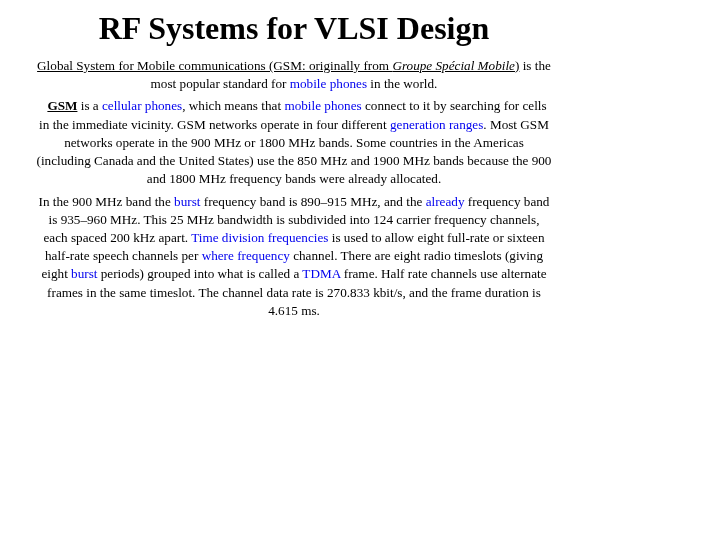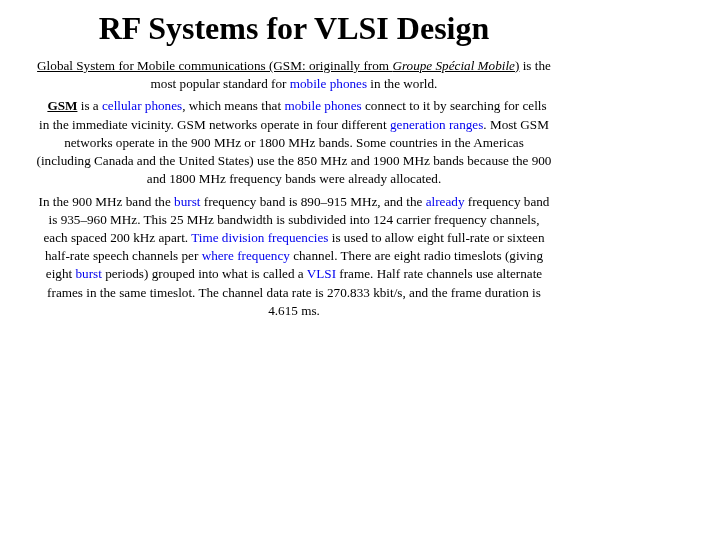--- a/index.html
+++ b/index.html
@@ -80,19 +80,19 @@
       1800 MHz frequency bands were already allocated.
     </p>
 
 
     <p>
       In the 900 MHz band the <span class="link">burst</span> frequency band is 890–915 MHz, and the
       <span class="link">already</span> frequency band is 935–960 MHz. This 25 MHz bandwidth is
       subdivided into 124 carrier frequency channels, each spaced 200 kHz apart.
       <span class="link">Time division frequencies</span> is used to allow eight full-rate or sixteen half-rate
       speech channels per <span class="link">where frequency</span> channel. There are eight radio timeslots
-      (giving eight <span class="link">burst</span> periods) grouped into what is called a <span class="link">VLSI</span> frame. Half
+      (giving eight <span class="link">burst</span> periods) grouped into what is called a <span class="link">TDMA</span> frame. Half
       rate channels use alternate frames in the same timeslot. The channel data
       rate is 270.833 kbit/s, and the frame duration is 4.615 ms.
     </p>
 
   </div>
 </div>
 
 </body></html>

